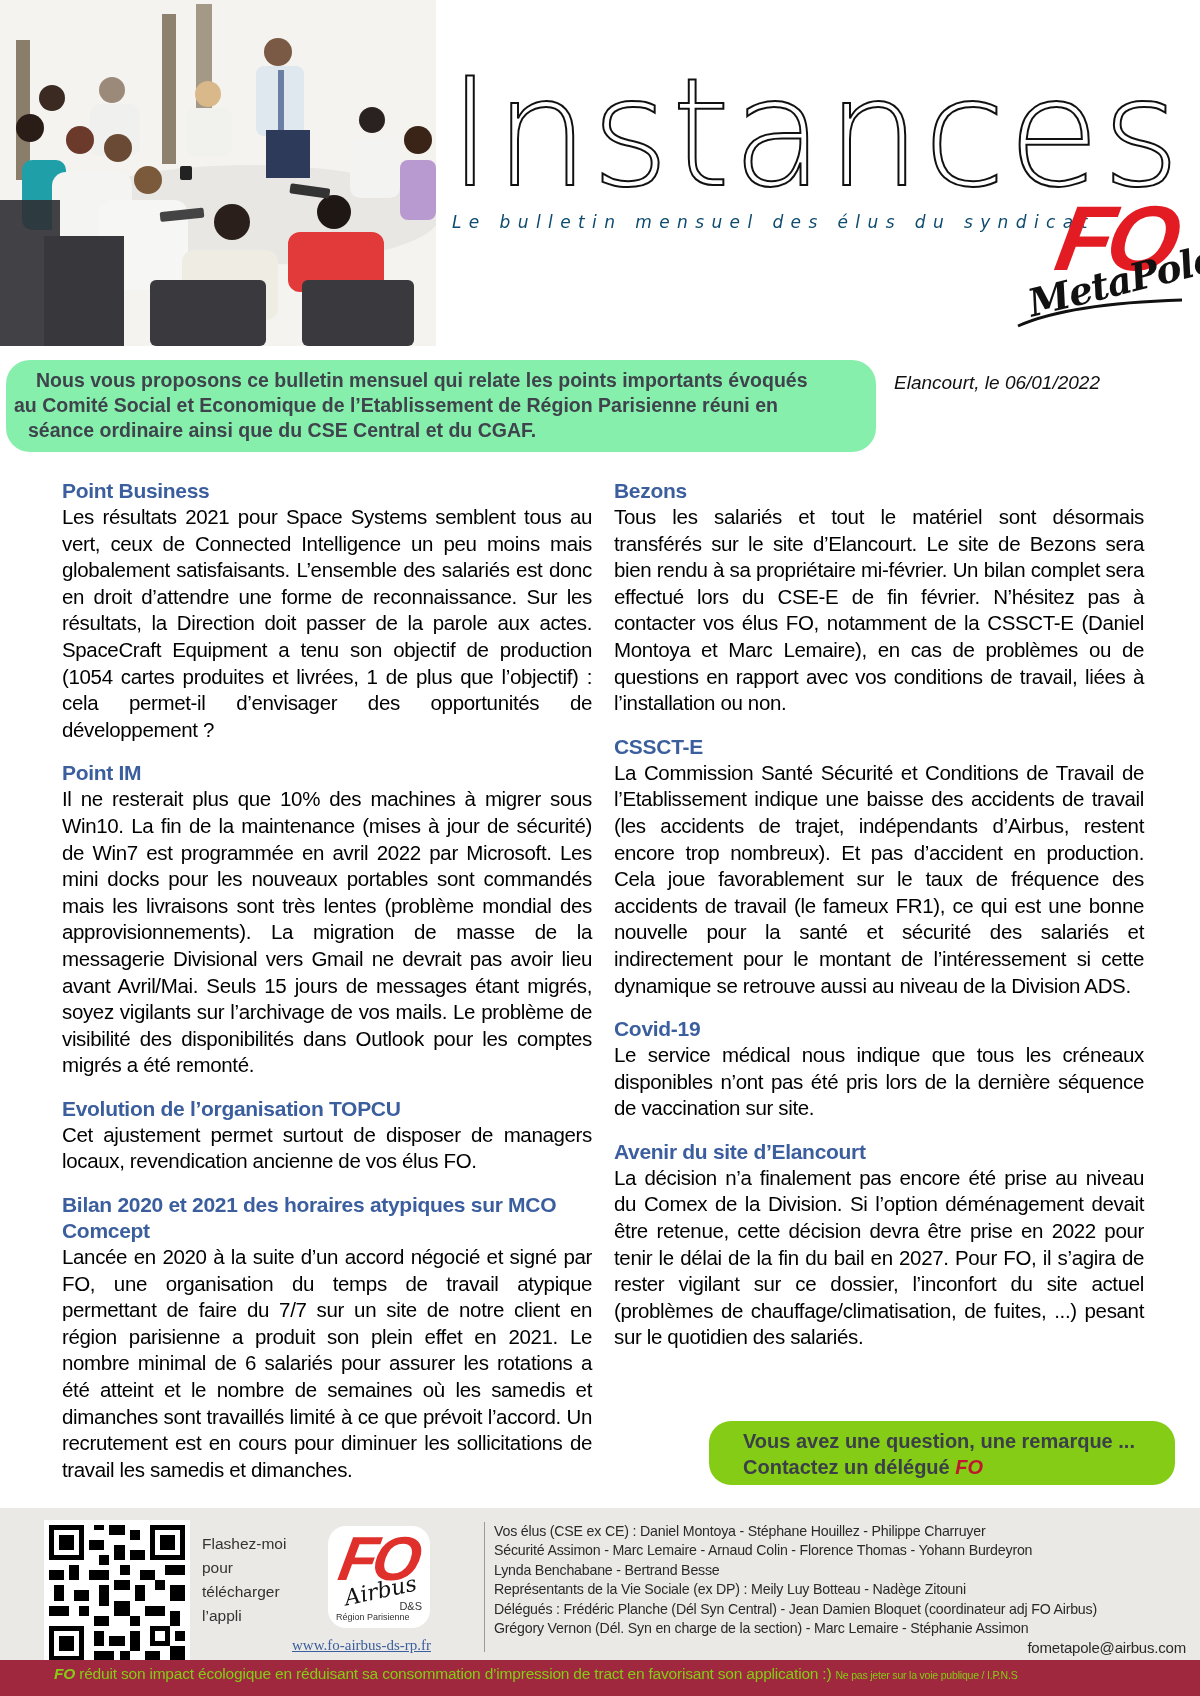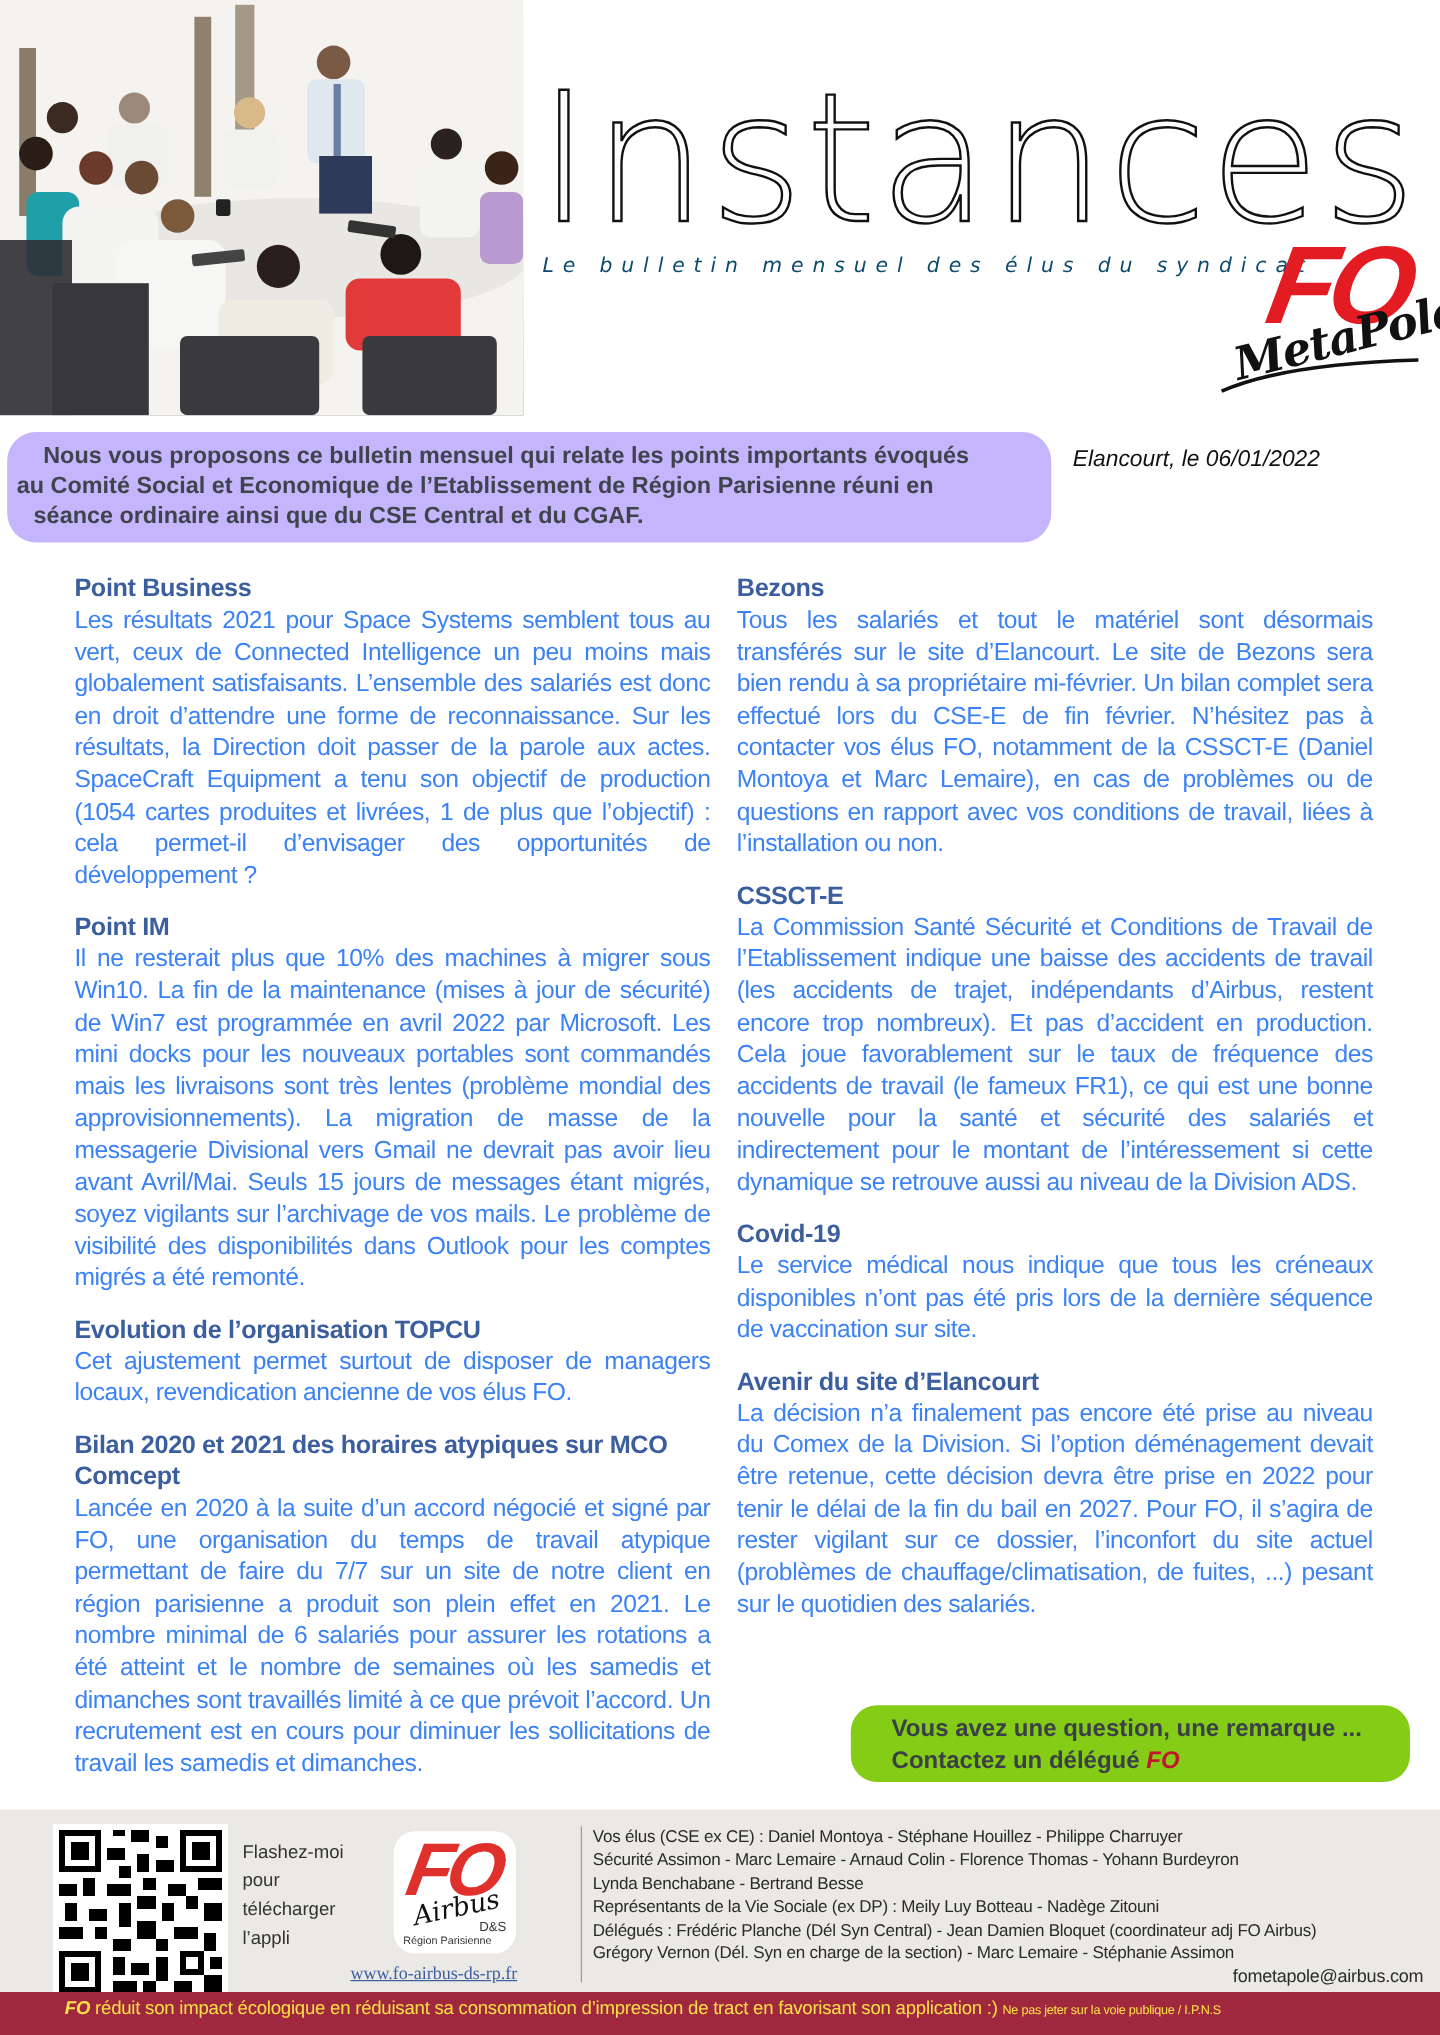--- a/index.html
+++ b/index.html
@@ -43,21 +43,21 @@
       font-size: 38px; color: #111; transform: rotate(-14deg);
       letter-spacing: -1px;
     }
     .fo-logo .fo-swash {
       position: absolute; left: 4px; top: 100px; width: 170px; height: 30px;
     }
 
     
     .intro {
       position: absolute; left: 6px; top: 360px; width: 870px; height: 92px;
-      background: #c4b5fd; border-radius: 24px;
+      background: #86efac; border-radius: 24px;
       padding: 8px 12px 0 30px;
       font-family: "Liberation Sans", sans-serif; font-weight: bold;
       font-size: 19.5px; line-height: 25px; color: #3e434c;
     }
     .intro-line { display: block; white-space: nowrap; }
     .intro-line.l2 { margin-left: -22px; }
     .intro-line.l3 { margin-left: -8px; }
     .date {
       position: absolute; left: 894px; top: 372px;
       font-family: "Liberation Sans", sans-serif; font-style: italic;
@@ -68,21 +68,21 @@
     .col { position: absolute; top: 478px; width: 530px; }
     .col.left { left: 62px; }
     .col.right { left: 614px; }
     .section { margin-bottom: 17px; }
     .section h2 {
       font-family: "Liberation Sans", sans-serif; font-weight: bold;
       font-size: 21px; line-height: 26px; color: #3b5e9e; letter-spacing: -0.3px;
     }
     .section p {
       font-family: "Liberation Sans", sans-serif; font-size: 20.5px; line-height: 26.6px;
-      color: #3b82f6; text-align: justify; hyphens: manual; letter-spacing: -0.35px;
+      color: #000000; text-align: justify; hyphens: manual; letter-spacing: -0.35px;
     }
 
     
     .contact {
       position: absolute; left: 709px; top: 1421px; width: 466px; height: 64px;
       background: #84cc16; border-radius: 22px;
       padding: 7px 0 0 34px;
       font-family: "Liberation Sans", sans-serif; font-weight: bold;
       font-size: 20px; line-height: 26px; color: #3a3f48;
     }
@@ -131,21 +131,21 @@
     .elus {
       position: absolute; left: 494px; top: 14px; width: 692px;
       font-family: "Liberation Sans", sans-serif; font-size: 14.2px; line-height: 19.4px; color: #2a2a2a;
       letter-spacing: -0.2px;
     }
     .elus .line { display: block; white-space: nowrap; }
     .elus .email { display: block; text-align: right; font-size: 15px; }
 
     .eco-bar {
       position: absolute; left: 0; top: 1660px; width: 1200px; height: 36px;
-      background: #a0283e; color: #fde047;
+      background: #a0283e; color: #84cc16;
       padding: 5px 0 0 54px;
       font-family: "Liberation Sans", sans-serif; font-size: 15.5px; white-space: nowrap;
       letter-spacing: -0.2px;
     }
     .eco-bar .fo { font-weight: bold; font-style: italic; }
     .eco-bar .small { font-size: 10.5px; margin-left: 4px; }
   </style>
 </head>
 <body>
 

